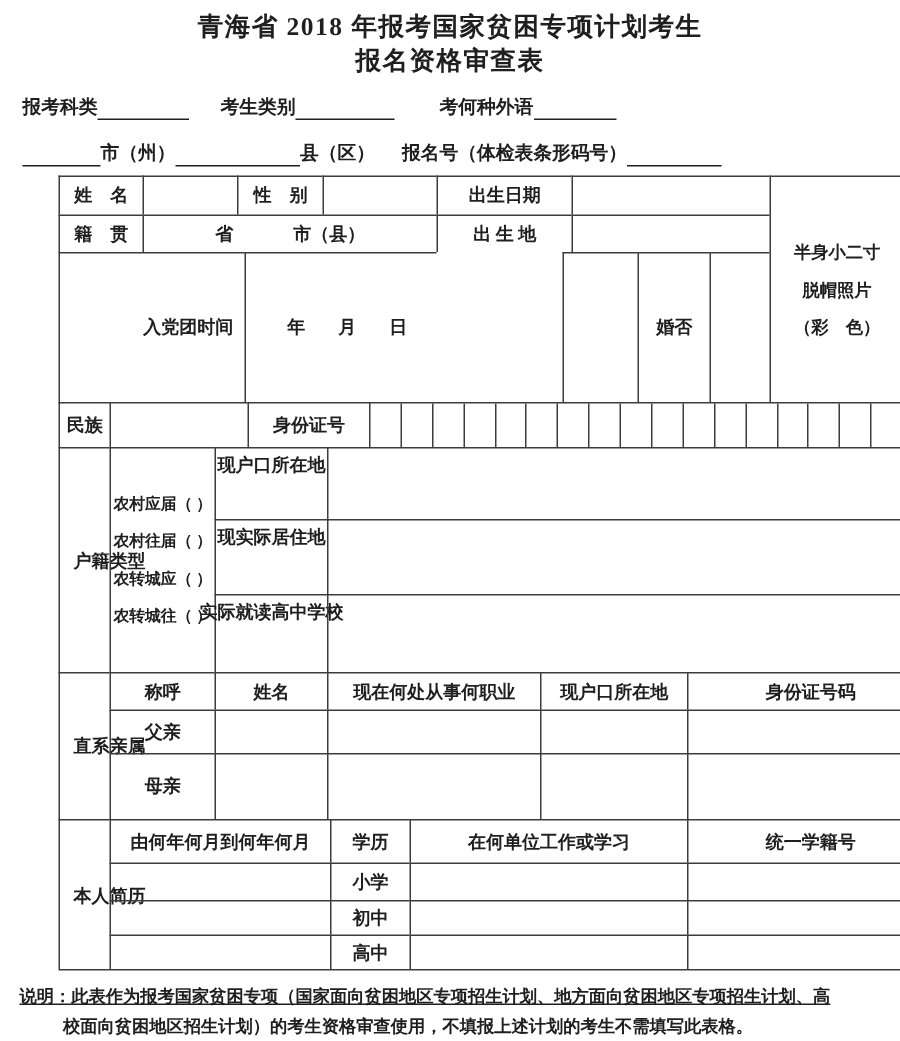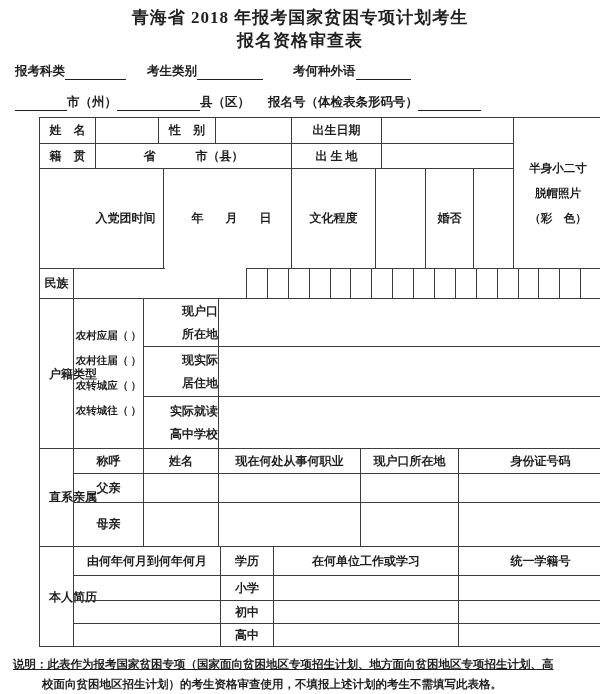--- a/index.html
+++ b/index.html
@@ -13,21 +13,21 @@
   .title { width:600px; text-align:center; font-size:17px; font-weight:bold; letter-spacing:1px; }
   .hfield { font-size:12.5px; font-weight:bold; white-space:nowrap; }
   .u { display:inline-block; border-bottom:1px solid var(--ink); height:13px; vertical-align:bottom; }
   
   #sheet { position:absolute; left:27px; top:117px; width:583px; height:529px;
            border-right:1px solid var(--line); border-bottom:1px solid var(--line);margin-left:12px; }
   .c { position:absolute; box-sizing:border-box; border-left:1px solid var(--line); border-top:1px solid var(--line);
        display:flex; align-items:center; justify-content:center;
        font-size:12px; font-weight:bold; color:var(--ink); white-space:nowrap; }
   .vstack { width:1.25em; word-break:break-all; text-align:center; }
-  .twoline { display:flex; flex-direction:column; align-items:flex-end; justify-content:center; line-height:1.85; }
+  .twoline { display:flex; flex-direction:row; align-items:flex-start; justify-content:center; line-height:1.85; }
   .opts { flex-direction:column; align-items:center; justify-content:center; gap:11px; font-size:10.5px; }
   .idwrap { display:flex; align-items:stretch; }
   .idc { flex:1; border-left:1px solid var(--line); }
   .idc:first-child { border-left:none; }
   .photo { flex-direction:column; gap:10px; font-size:11.5px; }
   .seal { font-size:10.5px; }
   .note { font-size:11.5px; font-weight:bold; white-space:nowrap; }
 </style>
 </head>
 <body>
@@ -73,27 +73,27 @@
   </div>
   <div class="c" style="left:252px;top:26px;width:90px;height:25px;text-align:right;">出 生 地</div>
   <div class="c" style="left:342px;top:26px;width:132px;height:25px;"></div>
 
   <div class="c" style="left:0;top:51px;width:124px;height:100px;padding-left:48px;">入党团时间</div>
   <div class="c" style="left:124px;top:51px;width:128px;height:100px;gap:22px;padding-left:8px;">
     <span>年</span>
     <span>月</span>
     <span>日</span>
   </div>
-  <div class="c" style="left:252px;top:51px;width:84px;height:100px;">文化程度</div>
   <div class="c" style="left:336px;top:51px;width:50px;height:100px;"></div>
   <div class="c" style="left:386px;top:51px;width:48px;height:100px;">婚否</div>
   <div class="c" style="left:434px;top:51px;width:40px;height:100px;"></div>
 
   <div class="c" style="left:0;top:151px;width:34px;height:30px;">民族</div>
   <div class="c" style="left:34px;top:151px;width:92px;height:30px;"></div>
+  <div class="c" style="left:126px;top:151px;width:81px;height:30px;">身份证号</div>
   <div class="c idwrap" style="left:207px;top:151px;width:376px;height:30px;">
       <div class="idc"></div>
       <div class="idc"></div>
       <div class="idc"></div>
       <div class="idc"></div>
       <div class="idc"></div>
       <div class="idc"></div>
       <div class="idc"></div>
       <div class="idc"></div>
       <div class="idc"></div>

